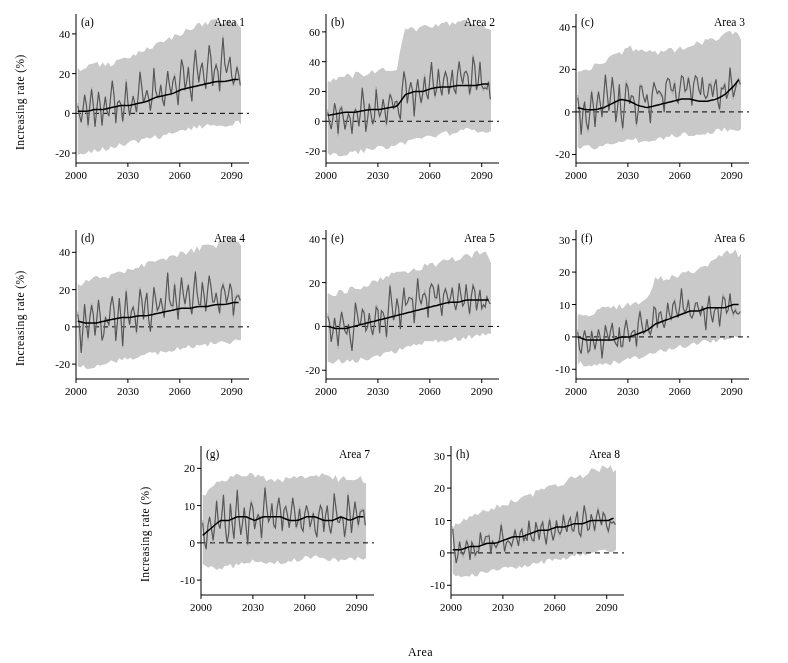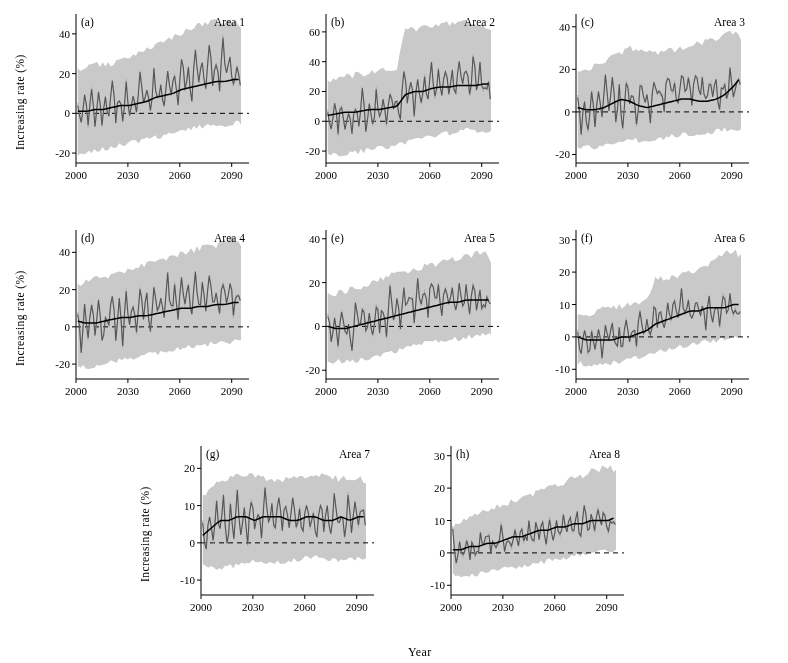--- a/index.html
+++ b/index.html
@@ -333,15 +333,15 @@
         <line x1="191.70000000000002" y1="157" x2="191.70000000000002" y2="161" class="tick"></line>
         <text x="191.70000000000002" y="173" class="tick-label" text-anchor="middle">2090</text>
         <text x="41" y="20" class="panel-tag">(h)</text>
         <text x="205" y="20" class="panel-area" text-anchor="end">Area 8</text>
       </svg>
     </div>
 
   <div class="ylabel" style="left:14px; top:150px;">Increasing rate (%)</div>
   <div class="ylabel" style="left:14px; top:366px;">Increasing rate (%)</div>
   <div class="ylabel" style="left:139px; top:582px;">Increasing rate (%)</div>
-  <div class="xlabel" style="left:408px; top:645px;">Year</div>
+  <div class="xlabel" style="left:408px; top:645px;">Area</div>
 
 </div>
 
 </body></html>

